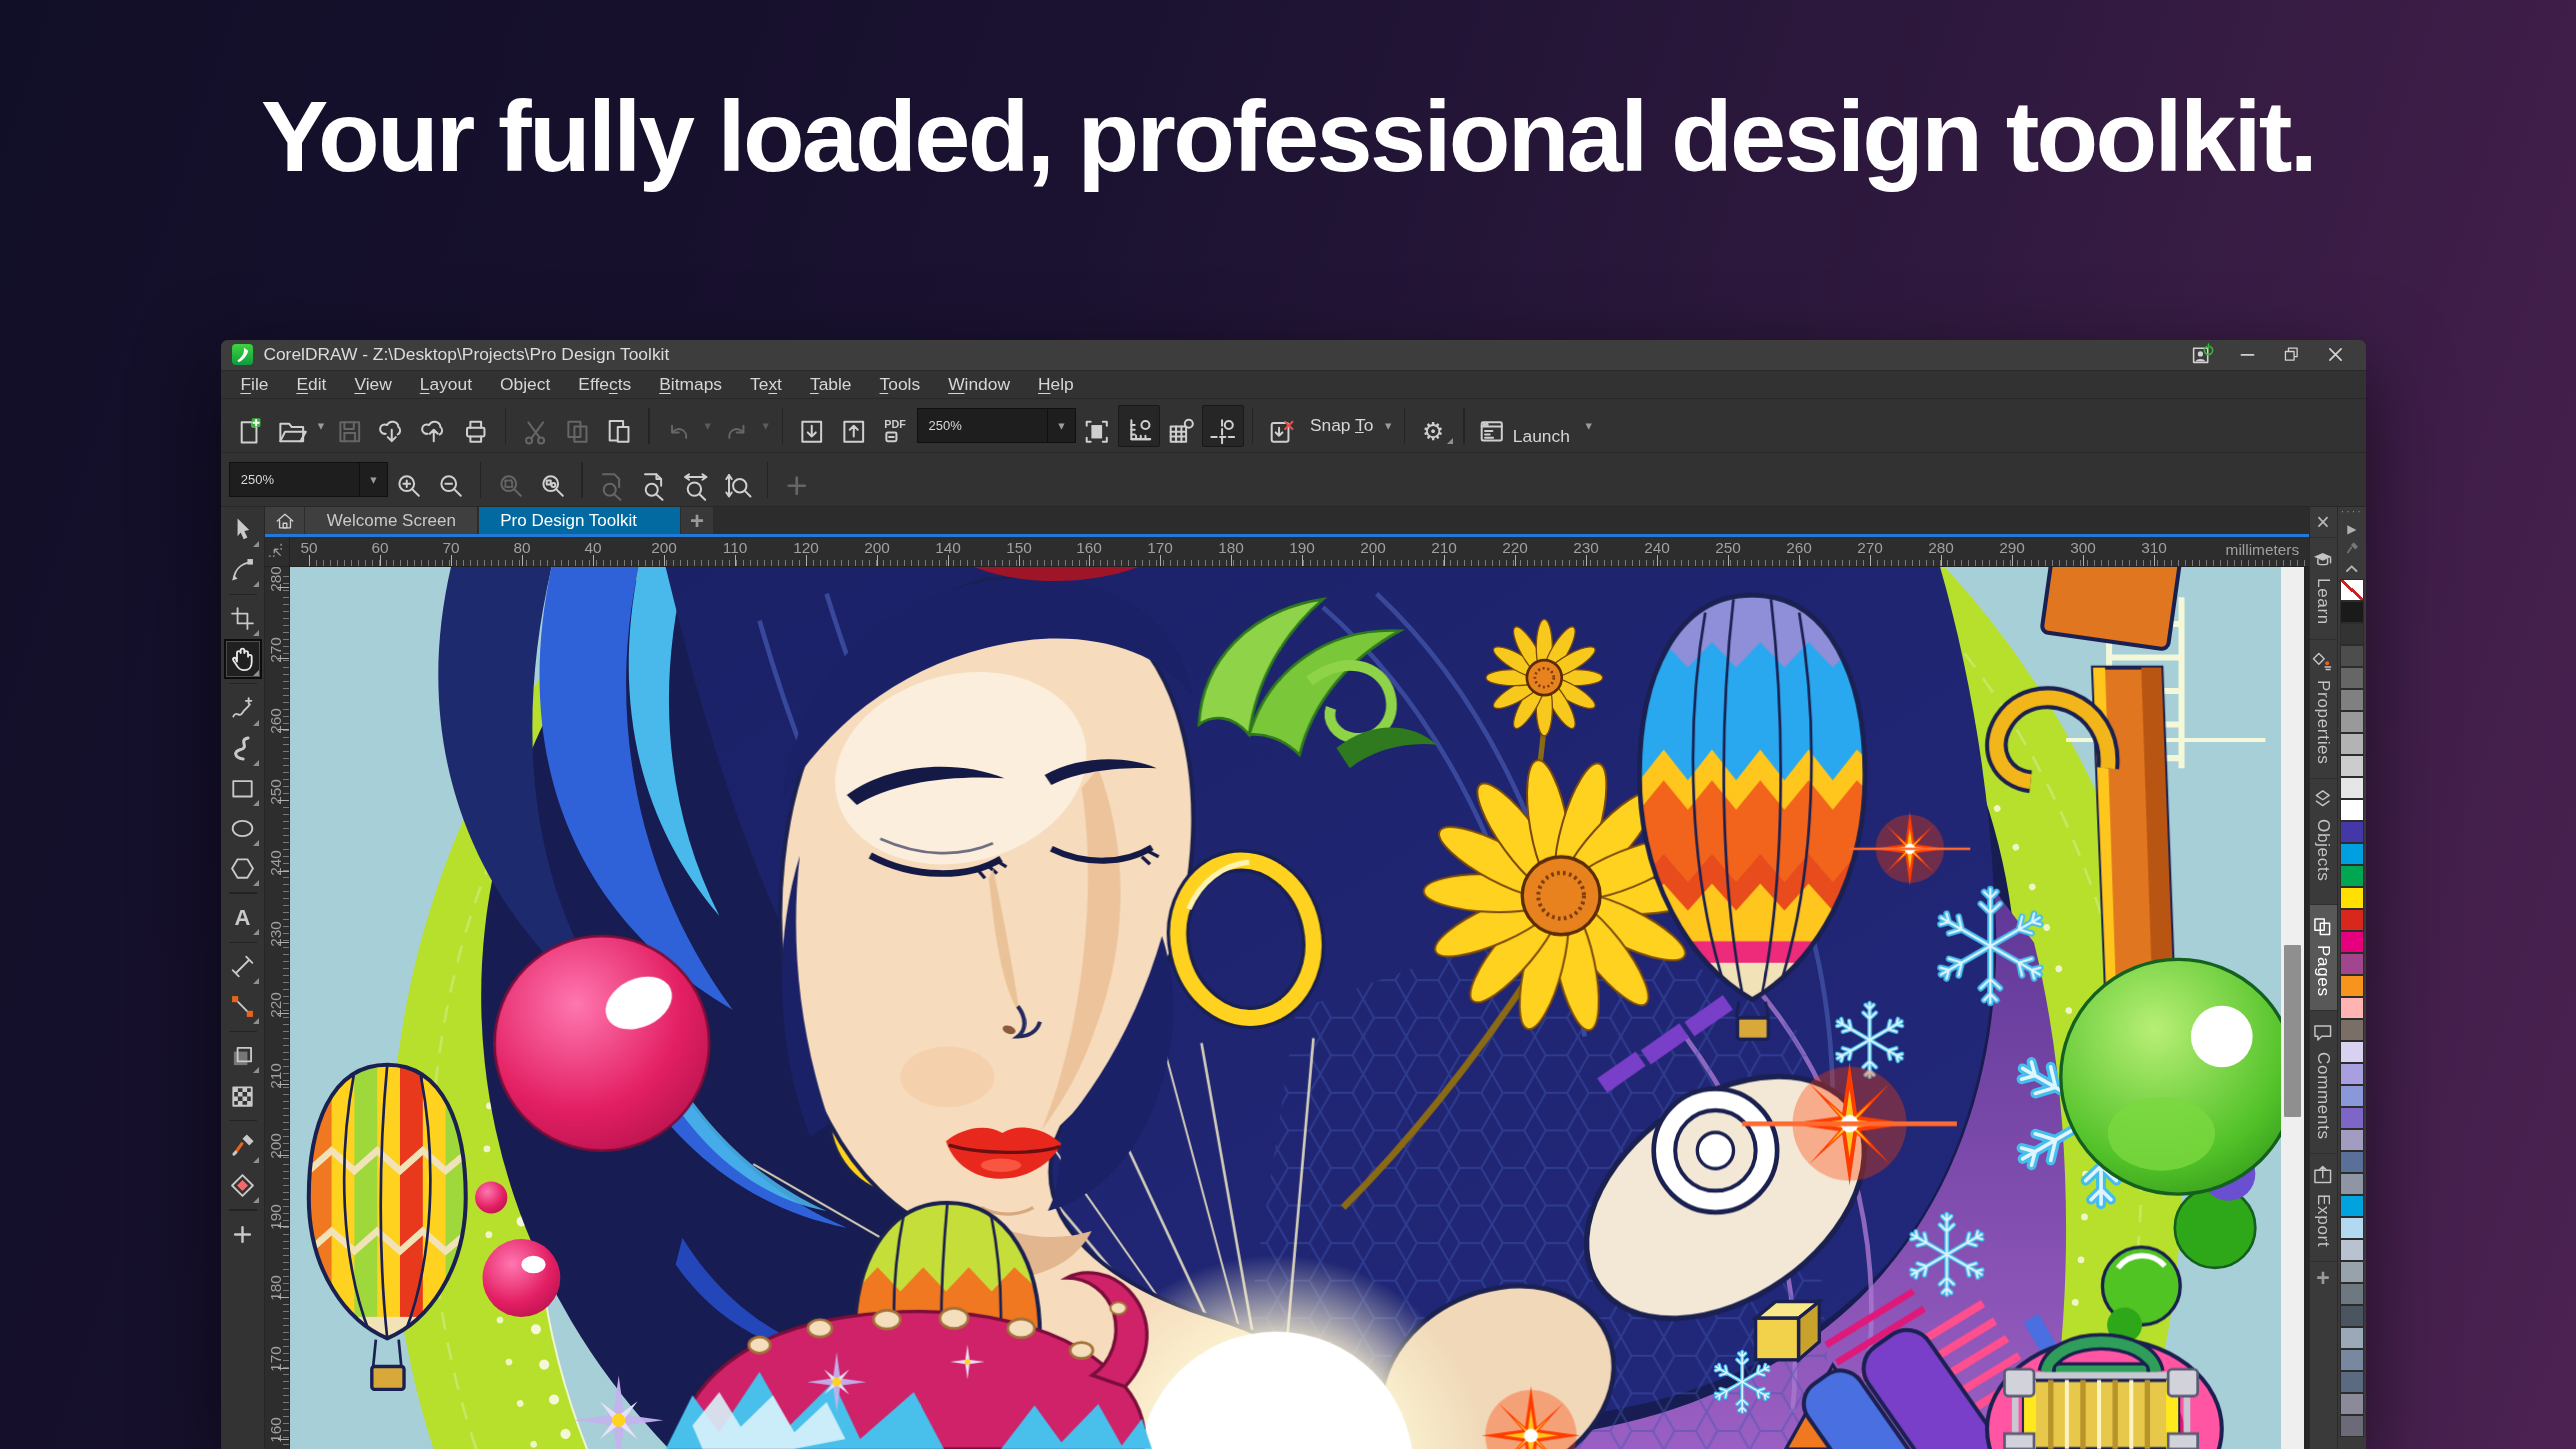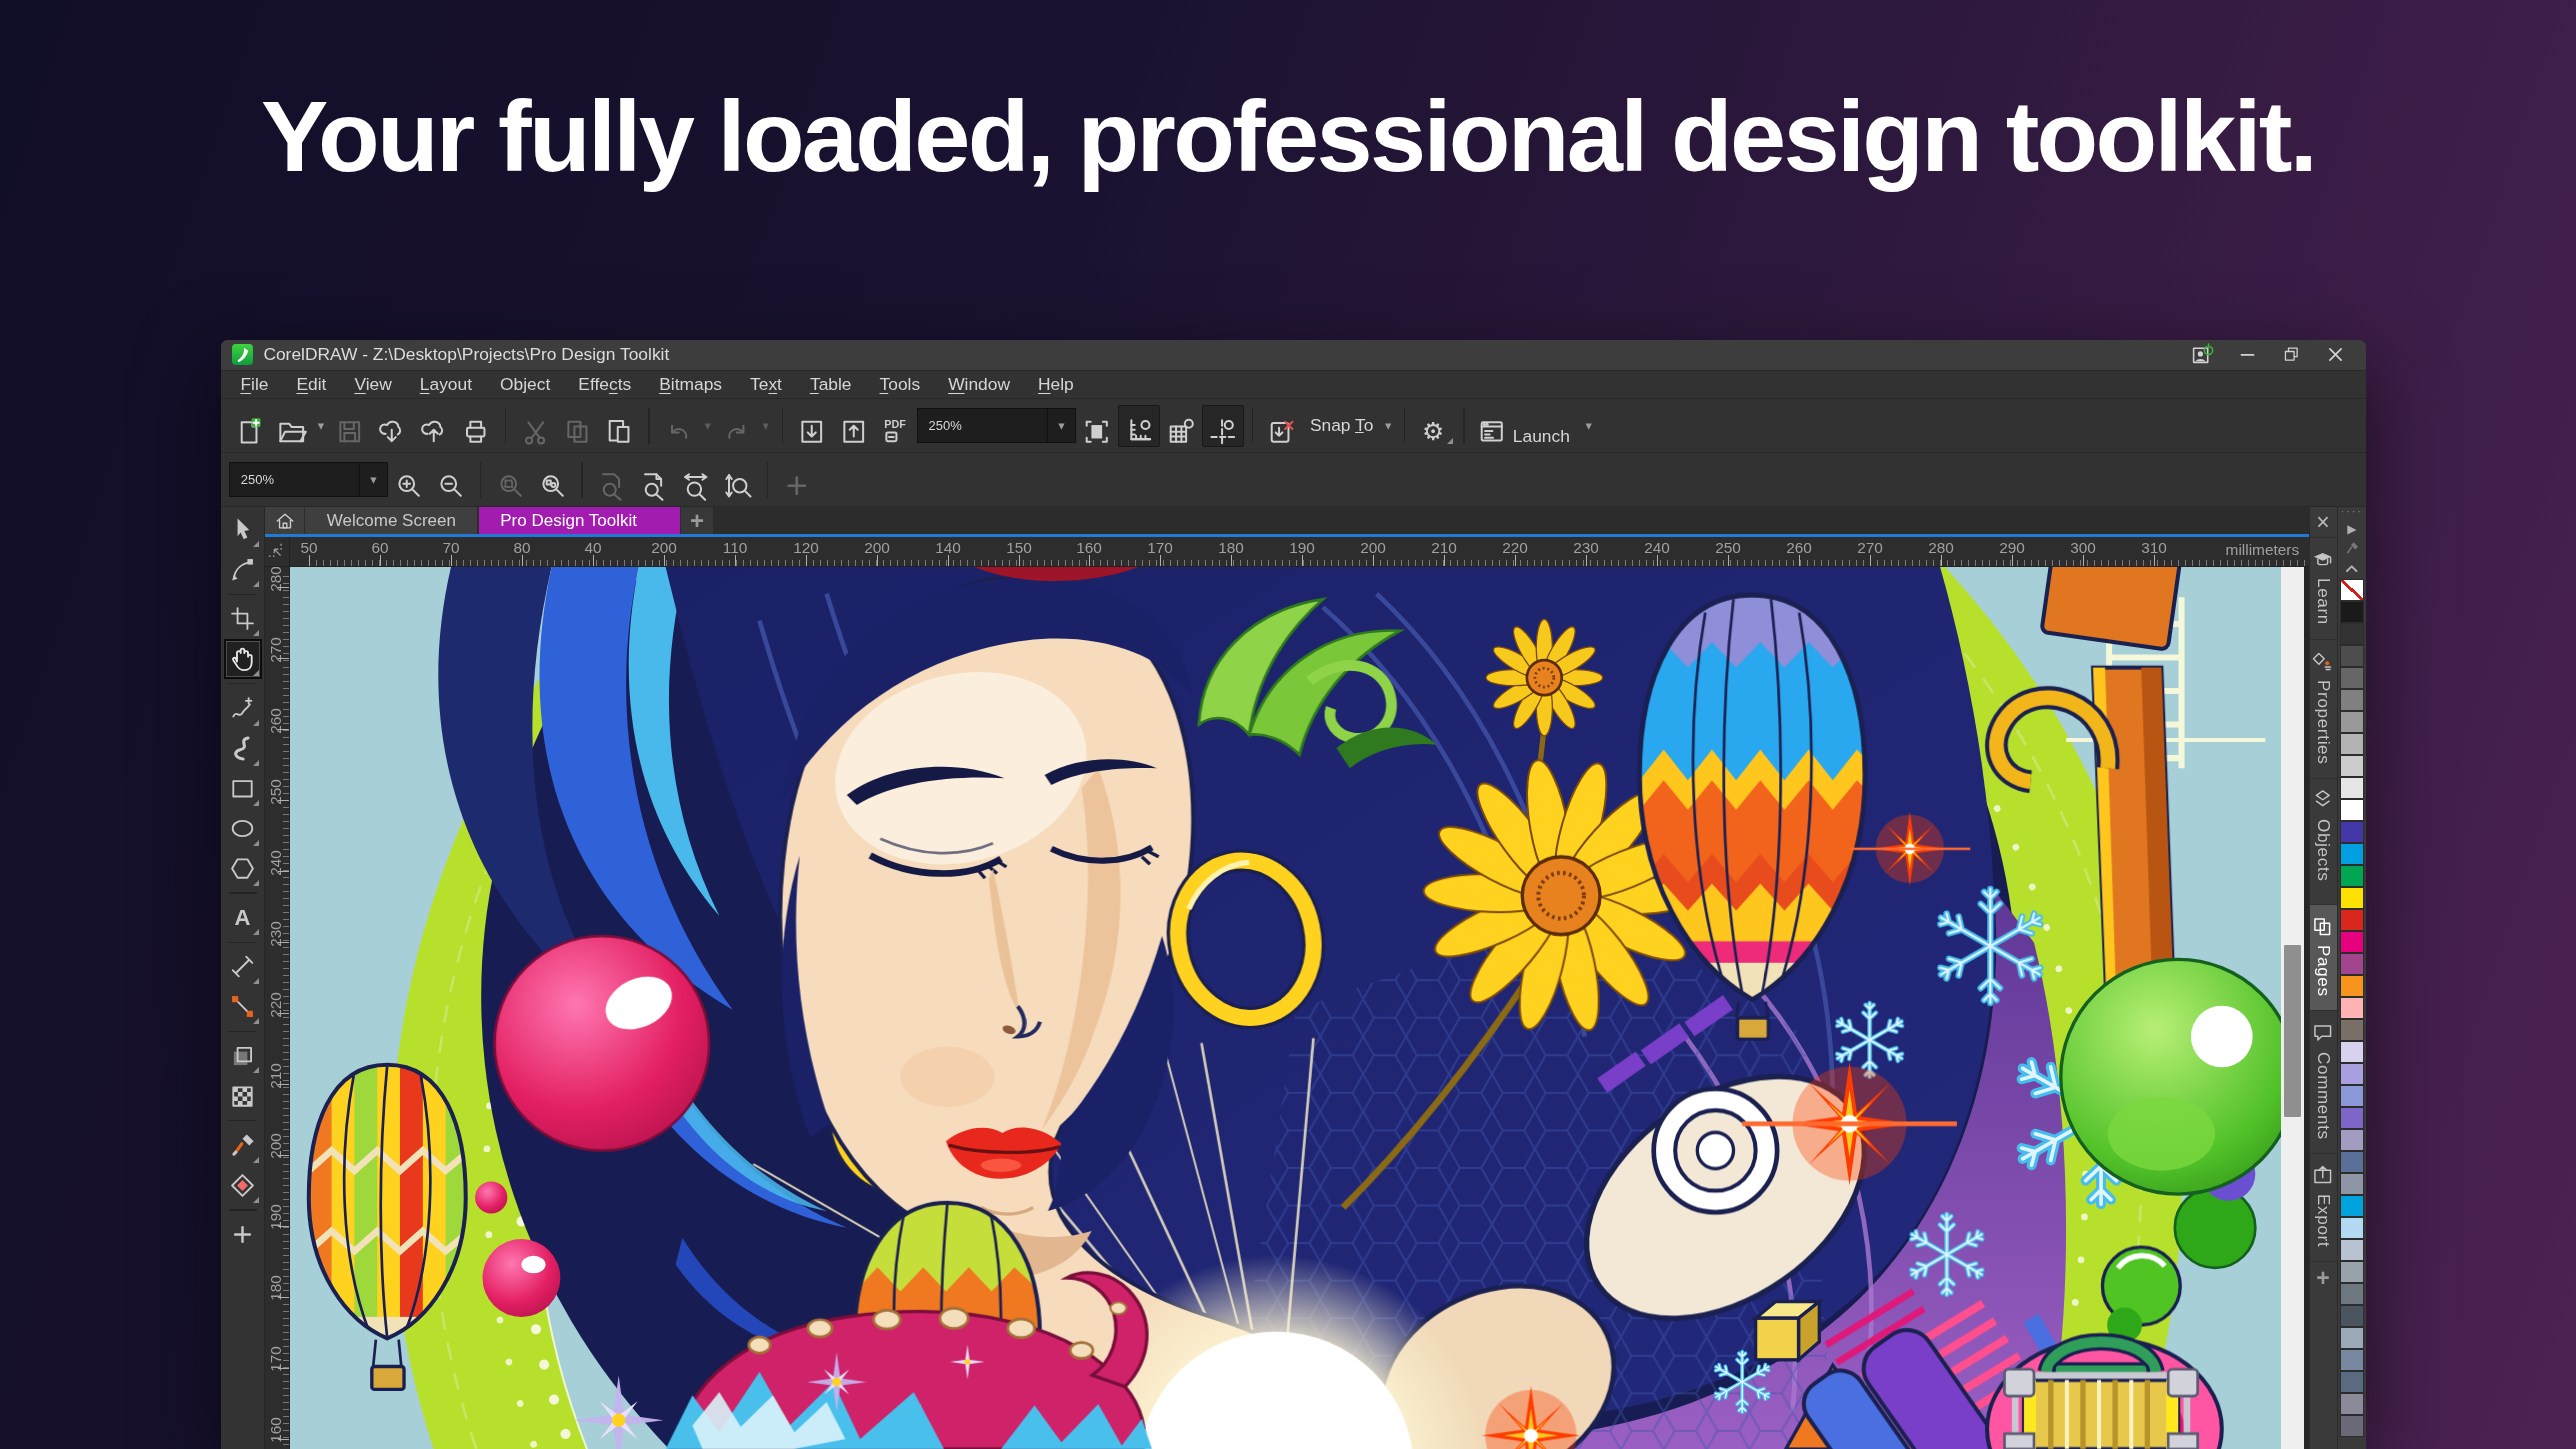--- a/index.html
+++ b/index.html
@@ -42,21 +42,21 @@
        flex-direction:column;align-items:center;padding-top:2.7px}
   .tool{width:38px;height:40px;flex:none;display:flex;align-items:center;justify-content:center;color:#c9c9c9;position:relative}
   .tool svg{width:27px;height:27px}
   .tool.selected{background:#202020;box-shadow:inset 0 0 0 2px #0c0c0c,inset 0 0 0 2.7px #606060;color:#e8e8e8}
   .toolsep{width:28px;height:1.3px;background:#232323;margin:4px 0;flex:none}
   .centercol{flex:1;display:flex;flex-direction:column;min-width:0}
   .tabbar{height:30px;flex:none;background:#2c2c2c;display:flex;align-items:stretch;border-bottom:3.4px solid #2279d8}
   .tab{background:#3f3f3f;color:#c9c9c9;font-size:17px;display:flex;align-items:center;padding:0 21.5px;margin-right:1.3px}
   .tab.hometab{width:39px;padding:0;justify-content:center;color:#cfcfcf}
   .tab.hometab svg{width:20px;height:20px}
-  .tab.active{background:#a21caf;color:#fff;min-width:201px}
+  .tab.active{background:#0369a1;color:#fff;min-width:201px}
   .newtab{width:32px;background:#383838;color:#9a9a9a;font-size:24px;display:flex;align-items:center;justify-content:center;font-weight:bold}
   .rulerrow{height:30px;flex:none;display:flex;background:#2d2d2d;border-bottom:0.7px solid #222}
   .ruler-corner{width:25px;flex:none;border-right:0.7px solid #222;display:flex;align-items:center;justify-content:center;color:#9a9a9a}
   .hruler{flex:1;position:relative;overflow:hidden;
        background-image:repeating-linear-gradient(90deg,#7a7a7a 0 1.3px,transparent 1.3px 7px);
        background-size:100% 6px;background-position:19px 100%;background-repeat:no-repeat}
   .hlabel{position:absolute;top:2px;transform:translateX(-50%);color:#a0a0a0;font-size:15.4px}
   .htick{position:absolute;bottom:0;width:1.3px;height:11.4px;background:#b0b0b0}
   .runit{position:absolute;top:4px;right:9.4px;color:#a0a0a0;font-size:15.4px}
   .mainrow{flex:1;display:flex;min-height:0}

